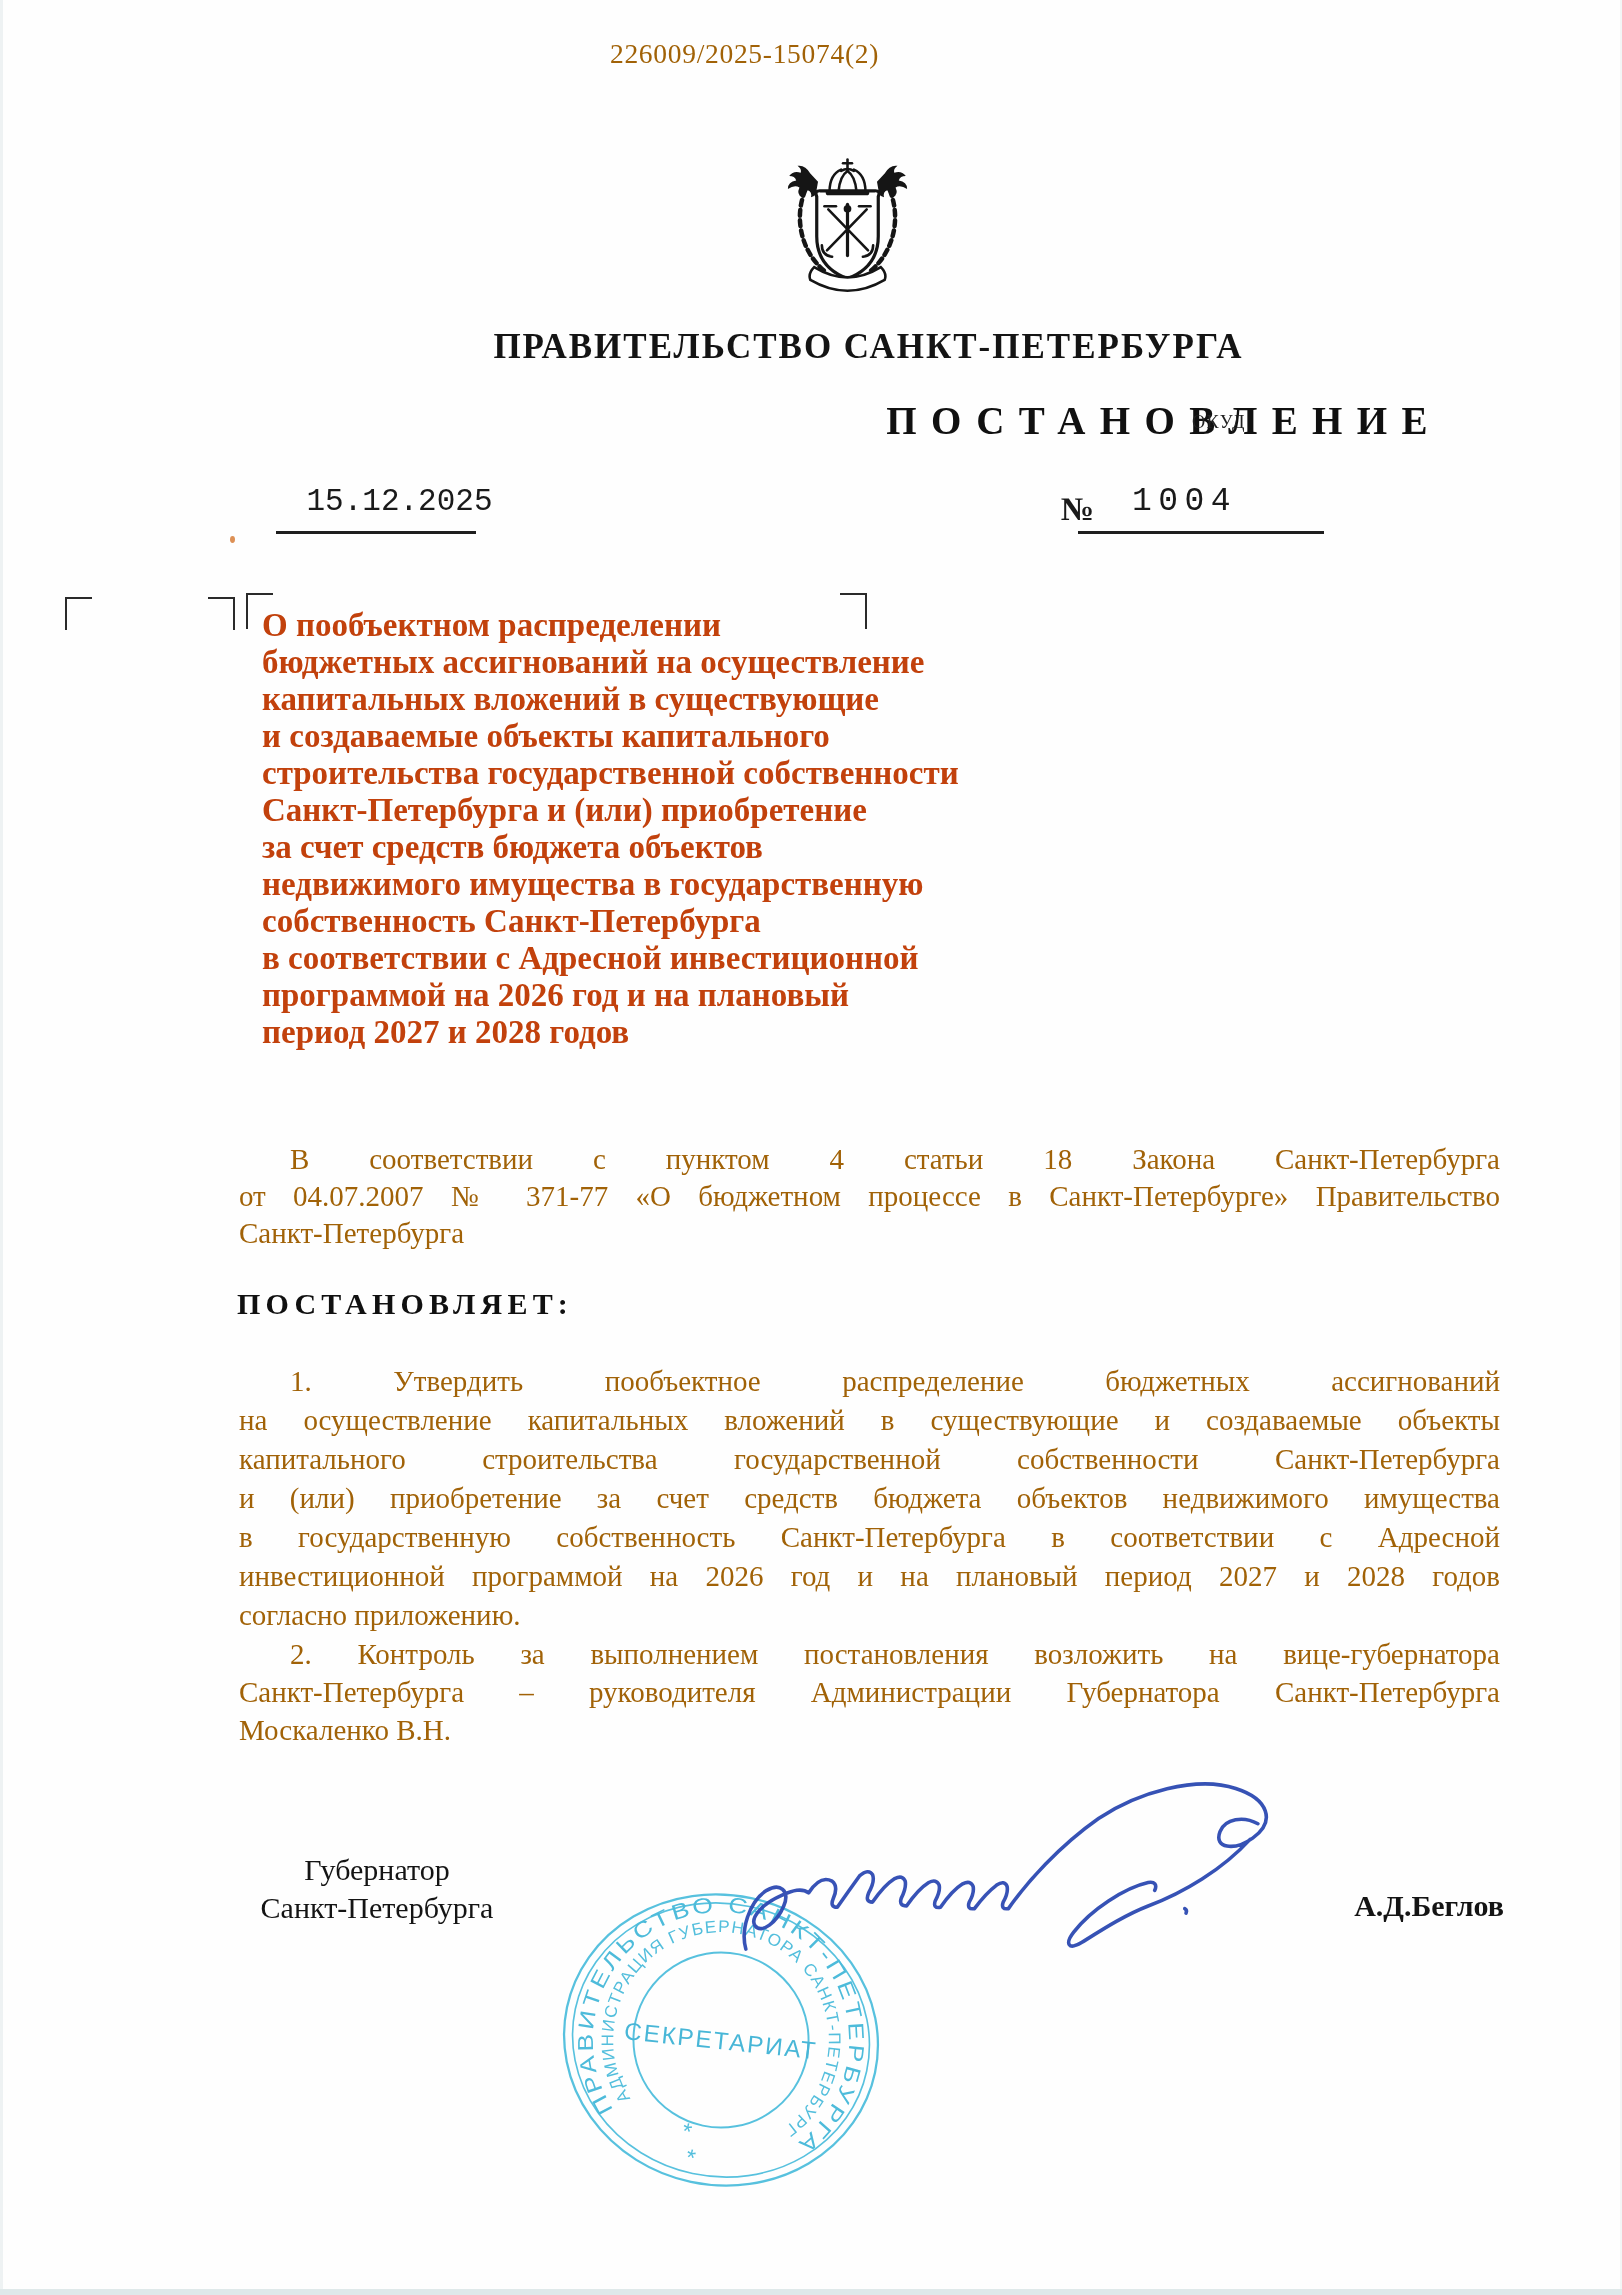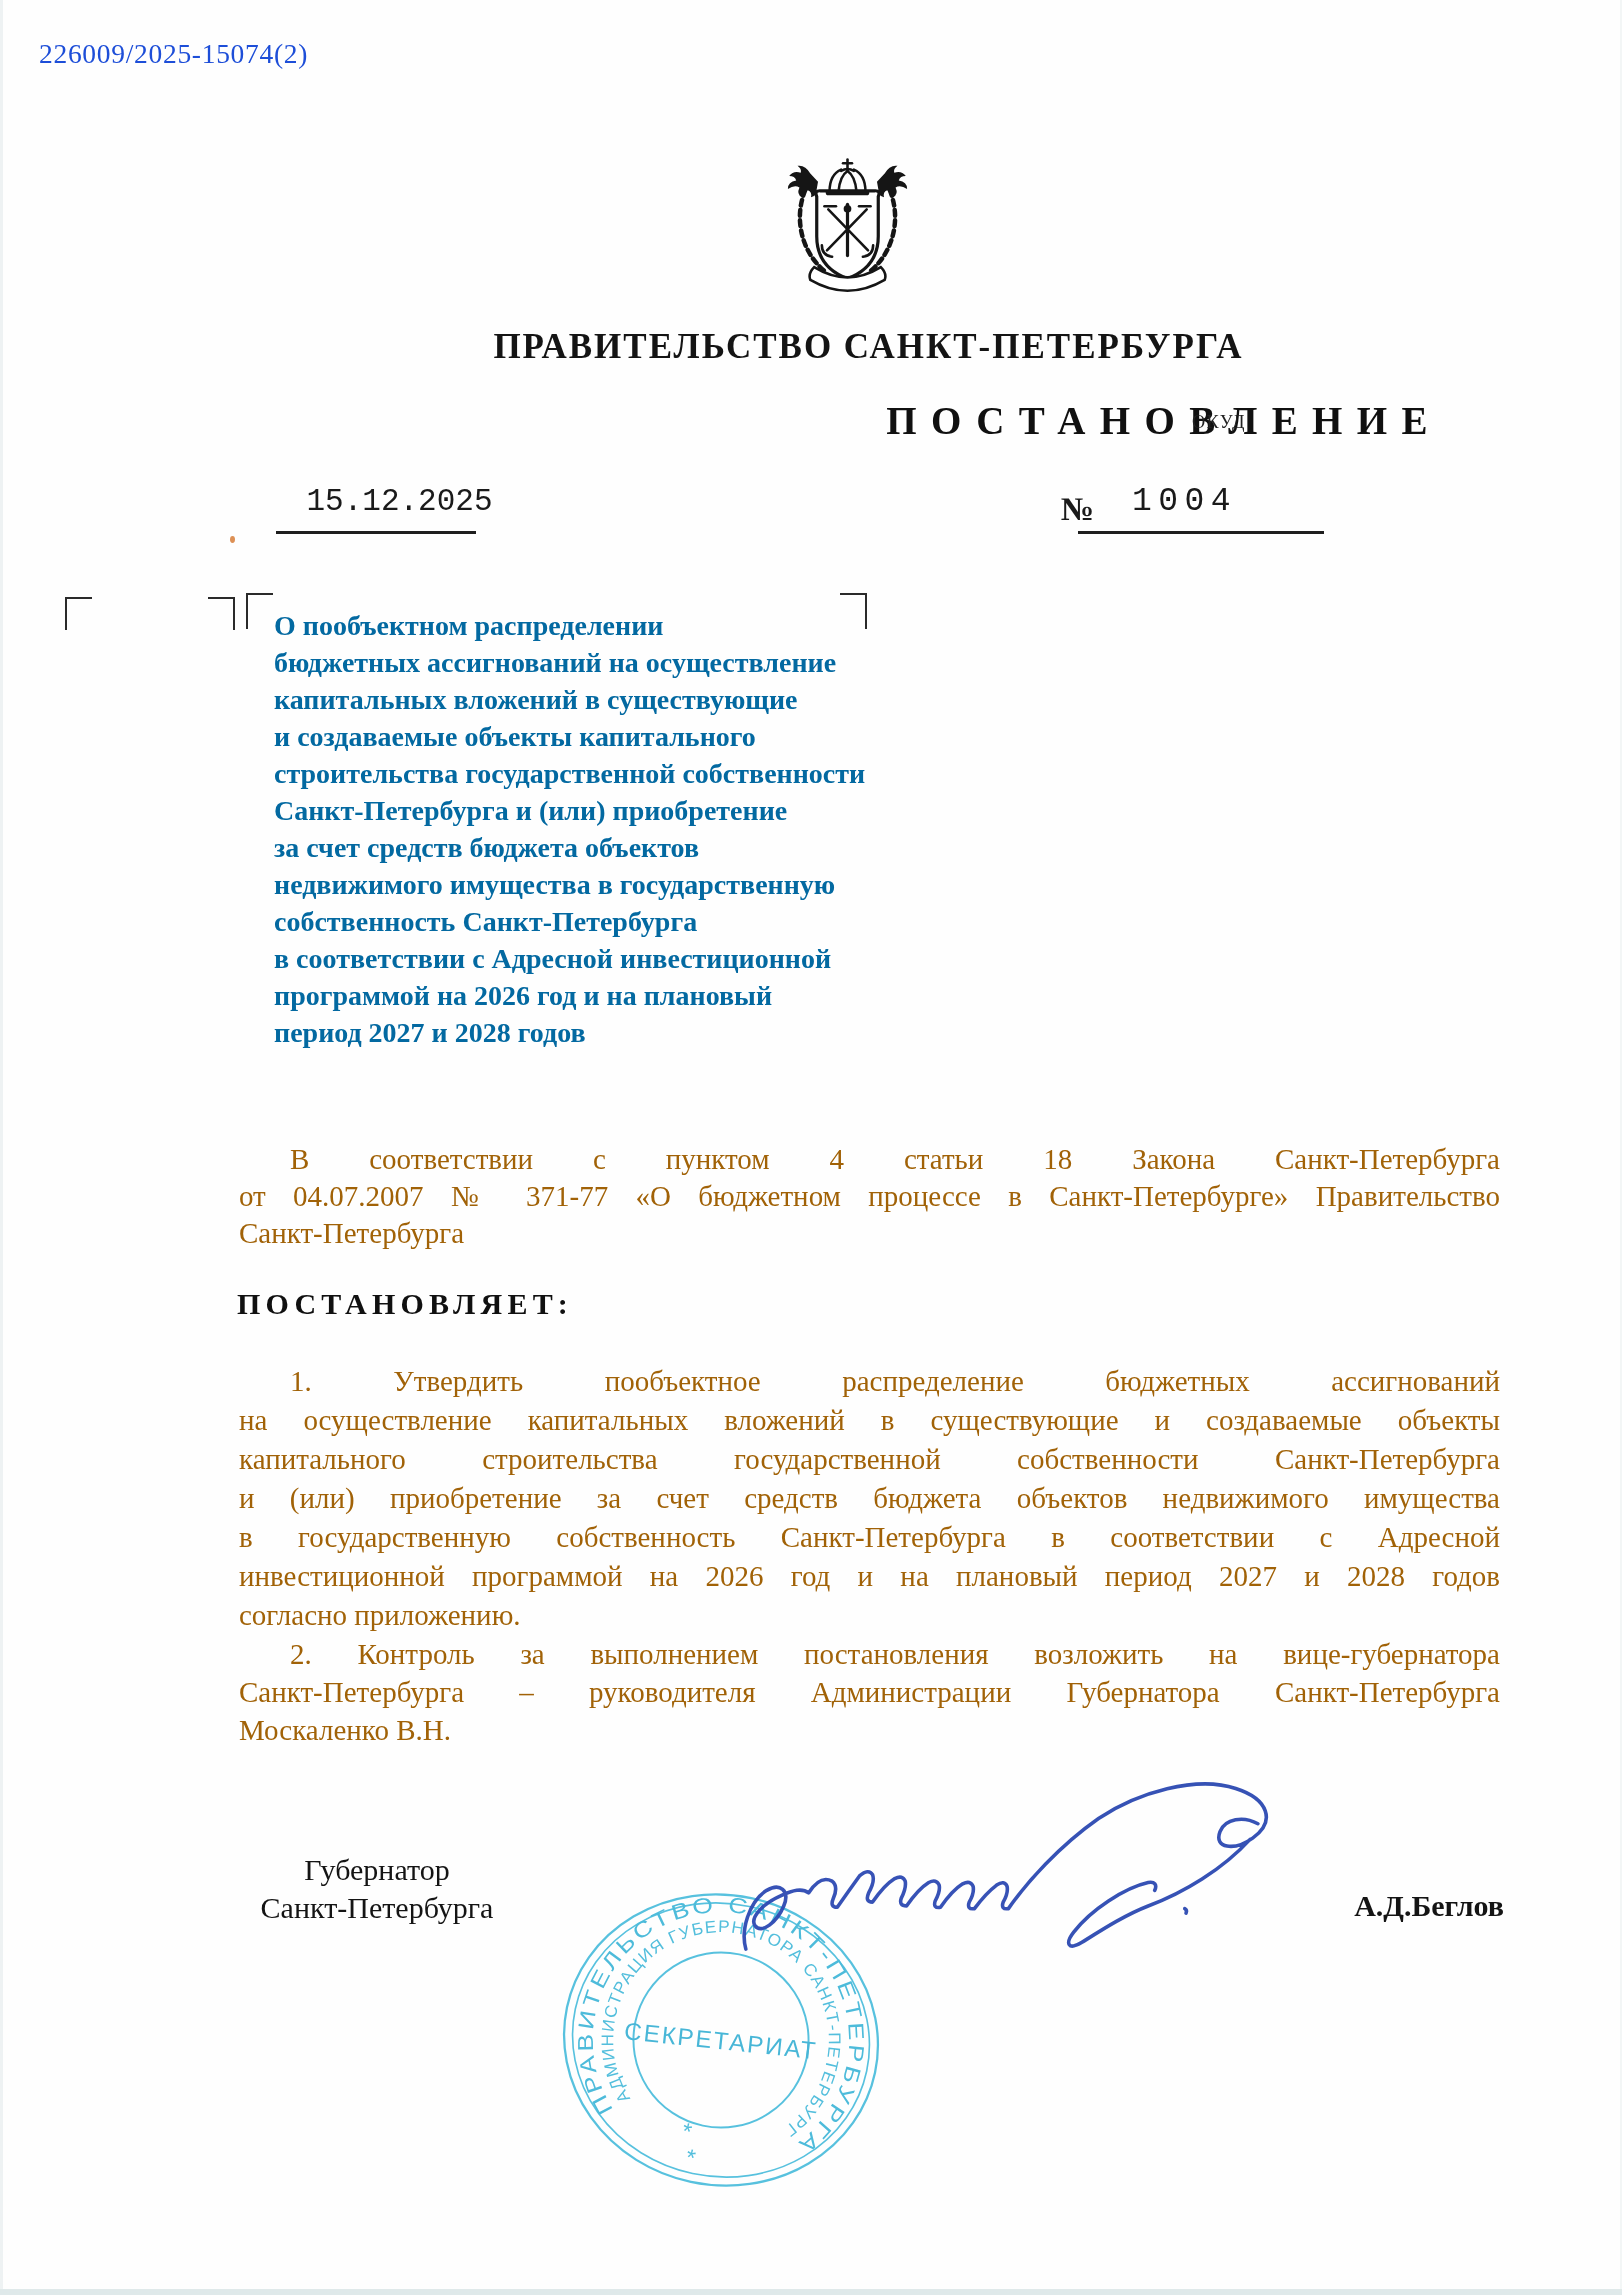--- a/index.html
+++ b/index.html
@@ -6,22 +6,22 @@
   .page {
     position:relative; width:1622px; height:2295px; margin:0 auto;
     background:#fefefe; overflow:hidden;
     font-family:"Liberation Serif","DejaVu Serif",serif; color:#1c1c1c;
   }
   .edge-bottom { position:absolute; left:0; bottom:0; width:100%; height:5.9px; background:#dfe9ea; }
   .edge-left   { position:absolute; left:0; top:0; width:2.6px; height:100%; background:#eef2f3; }
   .edge-right  { position:absolute; right:0; top:0; width:2px; height:100%; background:#f3f6f6; }
 
   .reg-number {
-    position:absolute; top:38px; left:0; width:1489px; text-align:left;
-    font-size:27.5px; letter-spacing:0.7px; color:#1d4ed8;padding-left:39px;
+    position:absolute; top:38px; left:0; width:1489px; text-align:center;
+    font-size:27.5px; letter-spacing:0.7px; color:#a16207;
   }
 
   .emblem { position:absolute; left:777px; top:145px; width:141px; height:157px; }
 
   .org-name {
     position:absolute; left:239px; top:327px; width:1259px; text-align:center;
     font-size:35px; font-weight:bold; letter-spacing:2px; color:#141414;
   }
   .doc-type {
     position:absolute; left:183px; top:398px; width:1259px; text-align:right;
@@ -43,21 +43,21 @@
 
   .corner { position:absolute; width:25px; height:31px; }
   .corner.tl { border-top:2.6px solid #2a2a2a; border-left:2.6px solid #2a2a2a; }
   .corner.tr { border-top:2.6px solid #2a2a2a; border-right:2.6px solid #2a2a2a; }
   .corner.m1 { left:65px;  top:597px; }
   .corner.m2 { left:208px;  top:597px; }
   .corner.m3 { left:246px;  top:593px; height:34px; }
   .corner.m4 { left:840px; top:593px; height:34px; }
 
   .title-block { position:absolute; left:262px; top:607px; width:720px; }
-  .title-line { font-size:28px; font-weight:bold; line-height:37px; color:#0369a1; white-space:nowrap;margin-left:12px; }
+  .title-line { font-size:33px; font-weight:bold; line-height:37px; color:#c2410c; white-space:nowrap; }
 
   .para { position:absolute; left:239px; width:1261px; }
   .flow-line { font-size:29px; text-align:justify; text-align-last:justify; color:#a16207; }
   .flow-line.last-line { text-align-last:left; }
   .para .flow-line:first-child { text-indent:51px; }
   .intro { top:1141px; }  .intro .flow-line { line-height:37px; }
   .item1 { top:1362px; }  .item1 .flow-line { line-height:39px; }
   .item2 { top:1635px; }  .item2 .flow-line { line-height:38px; }
 
   .resolves {

